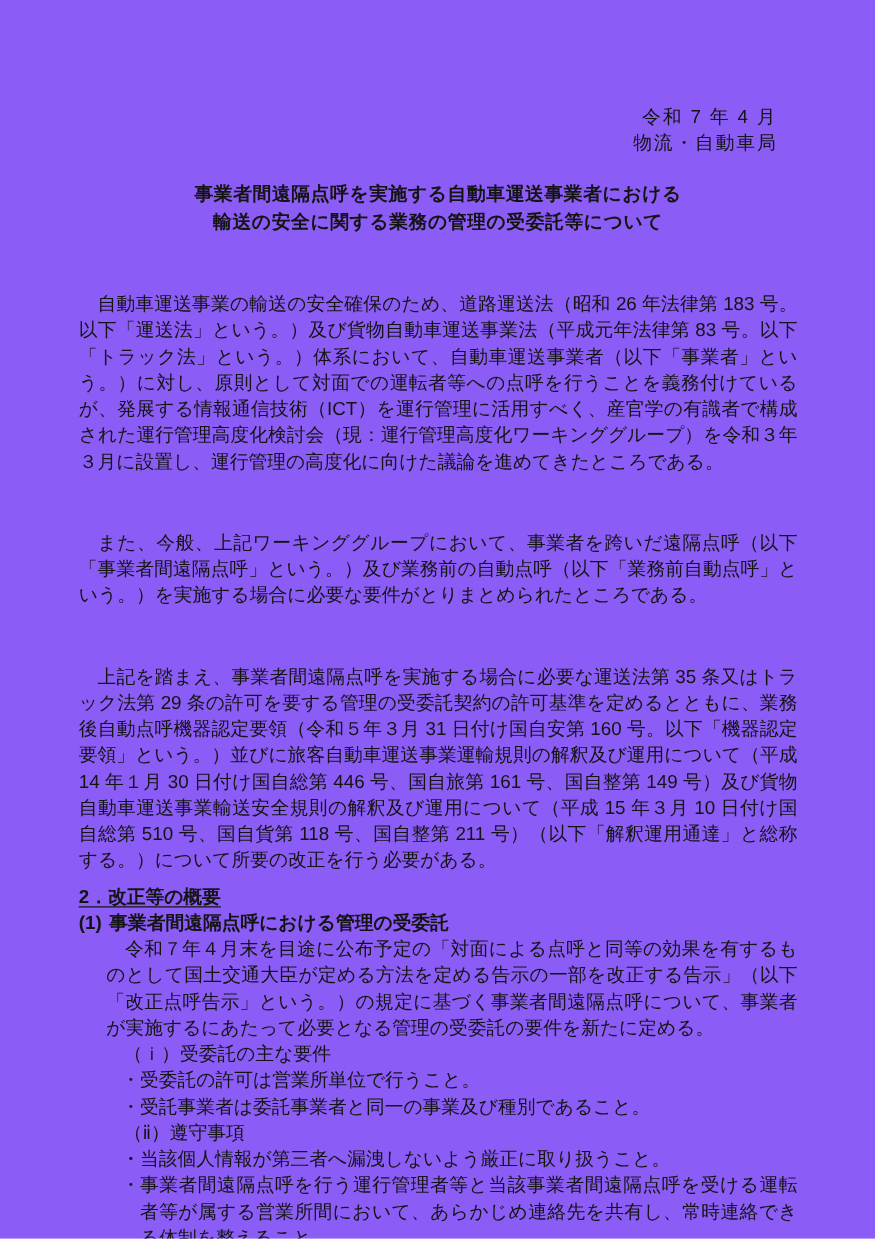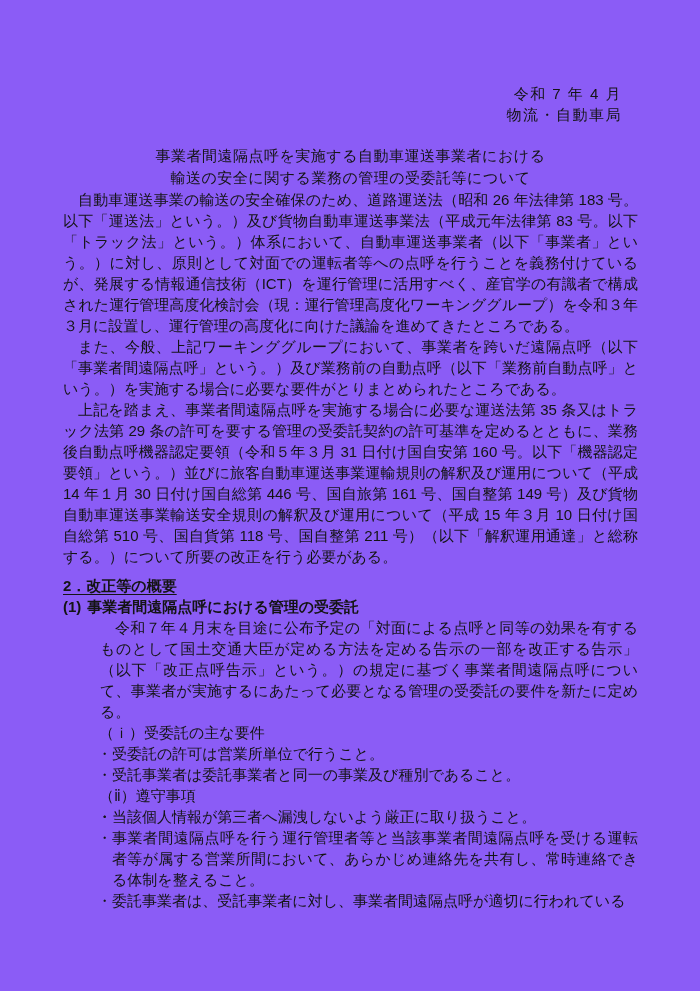--- a/index.html
+++ b/index.html
@@ -20,43 +20,44 @@
   }
   .hdr {
     text-align: right;
     padding-right: 16px;
     letter-spacing: 1.5px;
     line-height: 21px;
   }
   .doc-title {
     margin-top: 20px;
     text-align: center;
-    font-weight: normal;
+    font-weight: bold;
     font-size: 15px;
     line-height: 22px;
     letter-spacing: 0.5px;
   }
   .sec-heading {
     font-weight: bold;
     text-decoration: underline;
     text-underline-offset: 3px;
   }
   .sec1-heading { margin-top: 21px; }
   .sec2-heading { margin-top: 8px; }
   .para {
     text-align: justify;
     text-indent: 1em;
+    margin-top: 44px;
   }
   .sub-heading {
     margin-left: 0;
     font-weight: bold;
   }
   .sub-heading .num { margin-right: 6px; }
   .sub-intro {
-    margin-left: 37px;
+    margin-left: 22px;
     text-align: justify;
     text-indent: 1em;
   }
   .roman-label { margin-left: 36px; }
   ul.dotlist {
     list-style: none;
     margin-left: 34px;
   }
   ul.dotlist li {
     position: relative;

